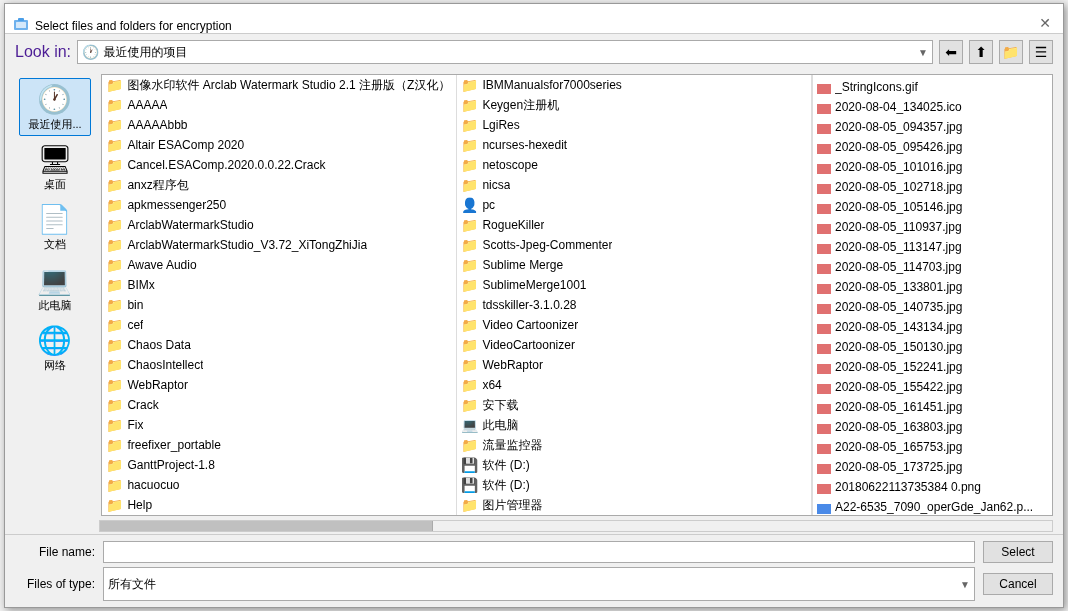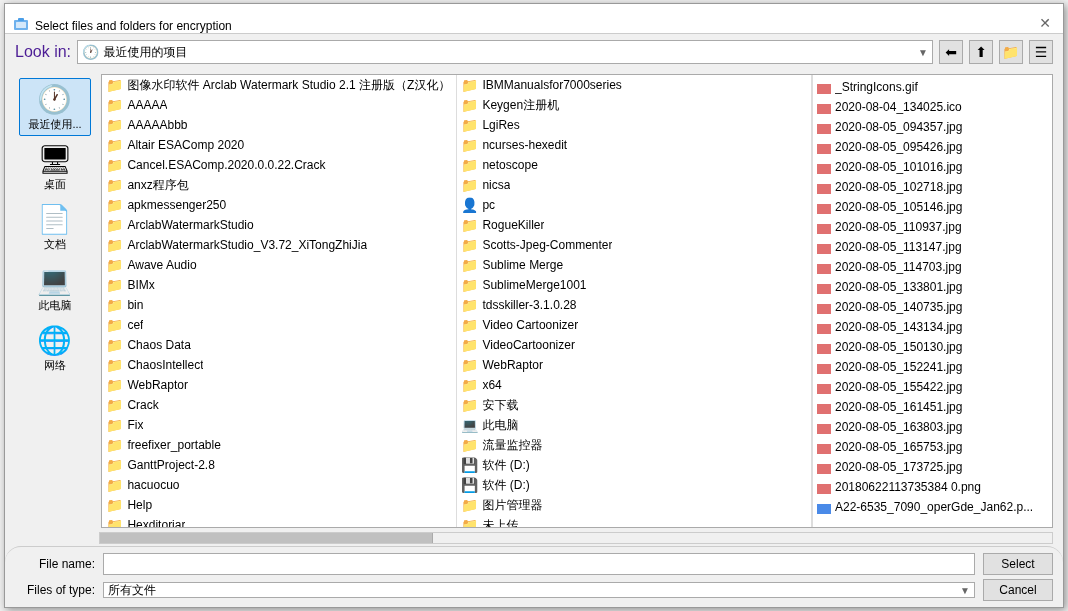--- a/index.html
+++ b/index.html
@@ -195,21 +195,20 @@
       text-overflow: ellipsis;
     }
 
     .bottom-area {
       padding: 6px 10px;
       display: flex;
       flex-direction: column;
       gap: 4px;
       border-top: 1px solid #ccc;
       background: #f0f0f0;
-      border-radius: 16px;
     }
     .form-row {
       display: flex;
       align-items: center;
       gap: 8px;
     }
     .form-label {
       width: 80px;
       font-size: 12px;
       text-align: right;
@@ -219,21 +218,21 @@
       flex: 1;
       height: 22px;
       border: 1px solid #aaa;
       background: #fff;
       font-size: 12px;
       padding: 0 4px;
       outline: none;
     }
     .form-combo {
       flex: 1;
-      height: 16px;
+      height: 34px;
       border: 1px solid #aaa;
       background: #fff;
       font-size: 12px;
       padding: 0 4px;
       display: flex;
       align-items: center;
     }
     .form-combo-text { flex: 1; }
     .form-combo-arrow { font-size: 10px; color: #666; }
     .btn-select {
@@ -408,21 +407,21 @@
             <div class="file-item">
               <span class="file-icon">📁</span>
               <span class="file-name">Fix</span>
             </div>
             <div class="file-item">
               <span class="file-icon">📁</span>
               <span class="file-name">freefixer_portable</span>
             </div>
             <div class="file-item">
               <span class="file-icon">📁</span>
-              <span class="file-name">GanttProject-2.8</span>
+              <span class="file-name">GanttProject-1.8</span>
             </div>
             <div class="file-item">
               <span class="file-icon">📁</span>
               <span class="file-name">hacuocuo</span>
             </div>
             <div class="file-item">
               <span class="file-icon">📁</span>
               <span class="file-name">Help</span>
             </div>
             <div class="file-item">

